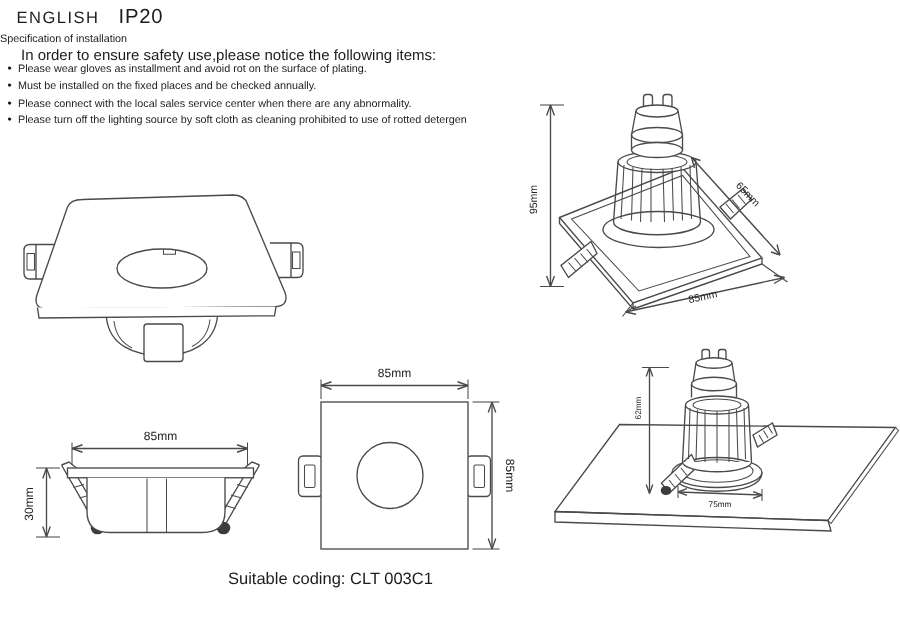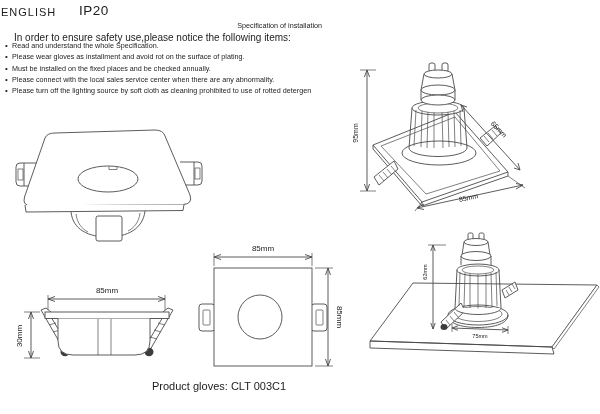--- a/index.html
+++ b/index.html
@@ -1,21 +1,21 @@
 <!DOCTYPE html>
 <html><head>
 <meta charset="utf-8">
 <style>
   html,body{margin:0;padding:0;}
   .page{position:relative;width:600px;height:414px;background:#ffffff;overflow:hidden;
         font-family:"Liberation Sans",sans-serif;color:#1c1c1c;}
   .abs{position:absolute;}
-  .lang{left:1px;top:6px;font-size:11px;letter-spacing:1px;}
+  .lang{left:11px;top:6px;font-size:11px;letter-spacing:1px;}
   .ip{left:79px;top:3px;font-size:13.5px;letter-spacing:0.5px;text-align:right;}
-  .spec-title{left:0;top:21px;width:322px;text-align:right;font-size:7.2px;}
+  .spec-title{left:0;top:21px;width:322px;text-align:left;font-size:7.2px;}
   .spec-intro{left:14px;top:31.5px;font-size:10px;}
   .spec-list{left:5px;top:40px;margin:0;padding:0;list-style:none;font-size:7.2px;line-height:11.3px;width:370px;}
   .spec-list li{white-space:nowrap;}
   .spec-list .b{display:inline-block;width:7px;font-size:8px;}
   .coding{left:152px;top:380px;font-size:11px;}
   svg{position:absolute;overflow:visible;}
   svg line,svg path,svg rect,svg polygon,svg ellipse,svg circle{stroke:#4a4a4a;stroke-width:0.9;fill:none;}
   svg .f{fill:#ffffff;}
   svg .dk{fill:#3c3c3c;stroke:none;}
   svg .thin{stroke-width:0.7;}
@@ -28,21 +28,20 @@
 <body>
 
 <div class="page">
 
   <div class="abs lang">ENGLISH</div>
   <div class="abs ip">IP20</div>
 
   <div class="abs spec-title">Specification of installation</div>
   <div class="abs spec-intro">In order to ensure safety use,please notice the following items:</div>
   <ul class="abs spec-list">
-    <li><span class="b">•</span><span>Read and understand the whole Specification.</span></li>
     <li><span class="b">•</span><span>Please wear gloves as installment and avoid rot on the surface of plating.</span></li>
     <li><span class="b">•</span><span>Must be installed on the fixed places and be checked annually.</span></li>
     <li><span class="b">•</span><span>Please connect with the local sales service center when there are any abnormality.</span></li>
     <li><span class="b">•</span><span>Please turn off the lighting source by soft cloth as cleaning prohibited to use of rotted detergen</span></li>
   </ul>
 
   <svg style="left:348px;top:58px;" width="245" height="178" viewBox="0 0 245 178">
     <g>
       <line x1="19" y1="12" x2="19" y2="133"></line>
       <path d="M19,12 L16.4,19 M19,12 L21.6,19 M19,133 L16.4,126 M19,133 L21.6,126"></path>
@@ -234,17 +233,17 @@
     <g>
       <line x1="84" y1="98" x2="140" y2="100"></line>
       <path d="M84,98 L90,95.8 M84,98 L90,100.3 M140,100 L134,97.8 M140,100 L134,102.3"></path>
       <line class="thin" x1="84" y1="94" x2="84" y2="102"></line>
       <line class="thin" x1="140" y1="96" x2="140" y2="104"></line>
       <text class="dim5" text-anchor="middle" x="112" y="108">75mm</text>
     </g>
   </svg>
 
   <div class="abs coding">
-    <span>Product gloves:</span>
+    <span>Suitable coding:</span>
     <span>CLT 003C1</span>
   </div>
 
 </div>
 
 </body></html>

